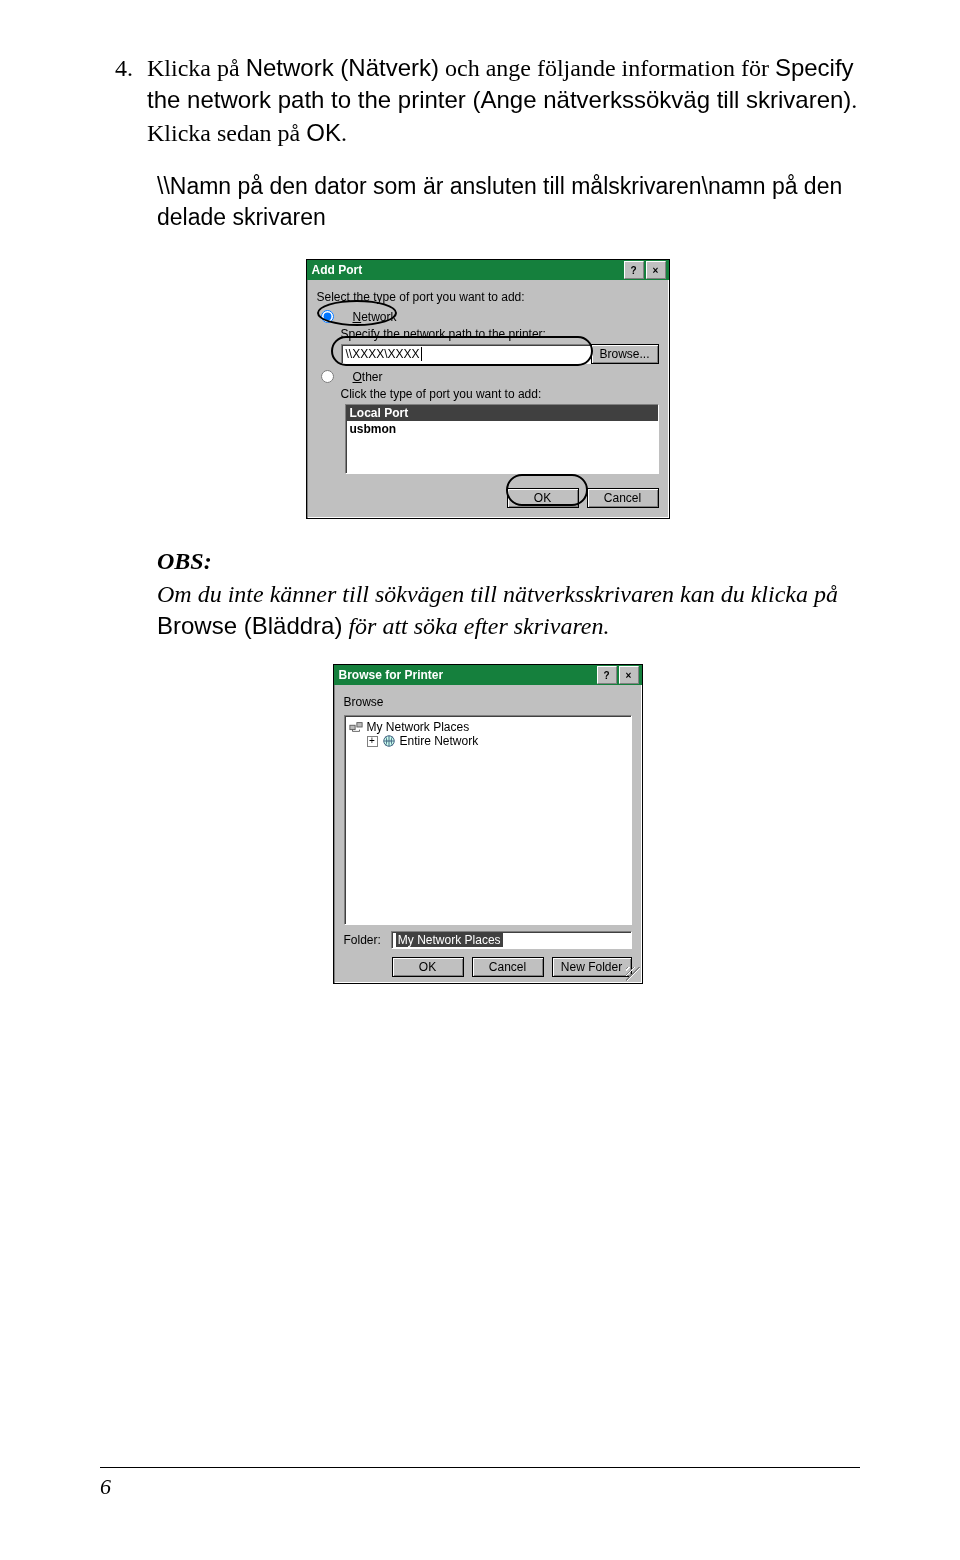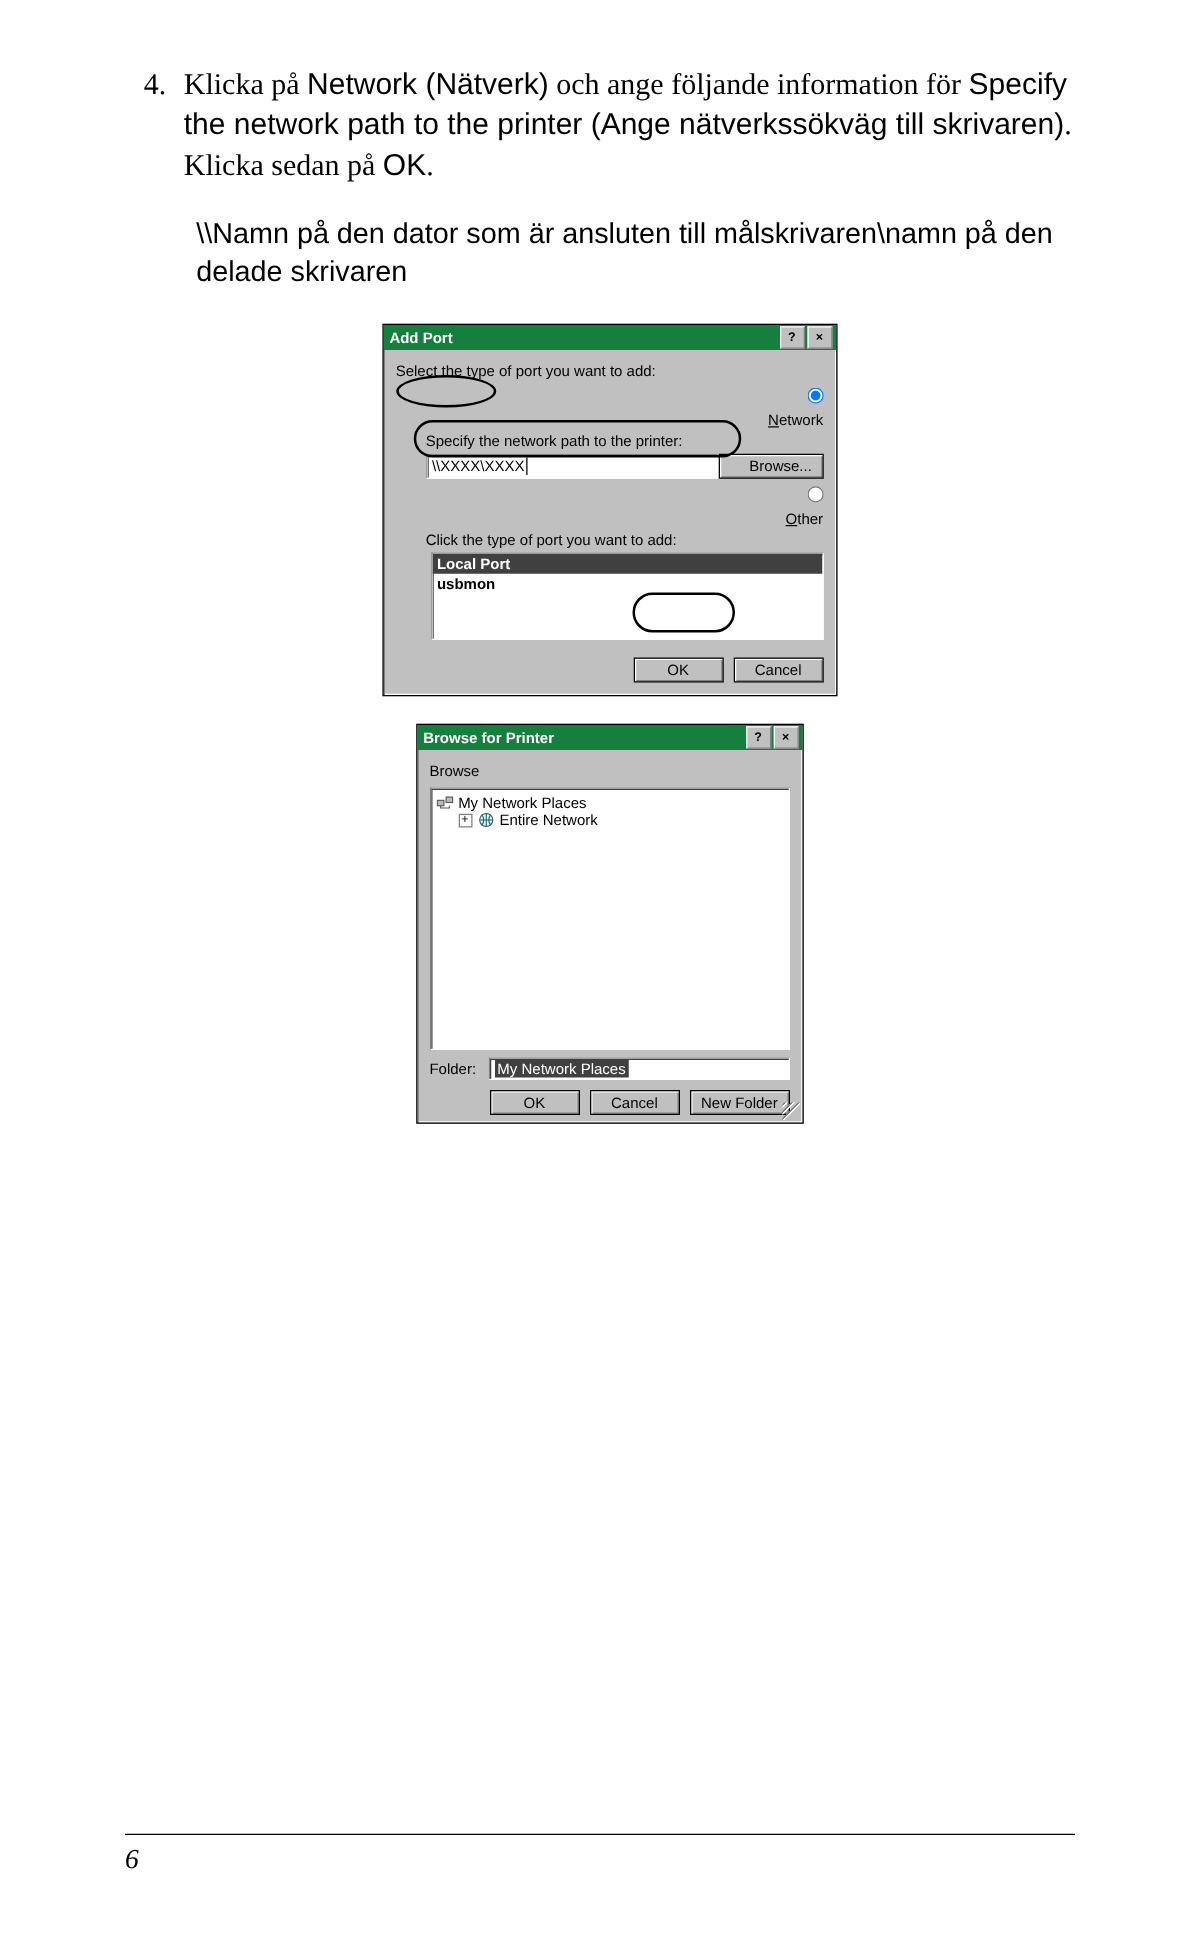--- a/index.html
+++ b/index.html
@@ -94,25 +94,24 @@
   }
   .win-inner {
     padding: 10px 10px 10px 10px;
   }
   .grouptext {
     font-size: 12px;
     margin-bottom: 6px;
   }
   .radio-row {
     display: flex;
-    align-items: flex-end;
-    gap: 6px;
+    align-items: flex-start;
+    gap: 19px;
     margin: 2px 0 3px 4px;
     font-size: 12px;
-    flex-direction: column;
   }
   .radio-row input[type=radio] {
     margin: 0;
   }
   .underline-first::first-letter {
     text-decoration: underline;
   }
   .subtext {
     margin-left: 24px;
     font-size: 12px;
@@ -278,21 +277,21 @@
       <div class="win-inner">
         <div class="grouptext">Select the type of port you want to add:</div>
 
         <div class="radio-row">
           <input type="radio" checked="" style="">
           <span class="underline-first">Network</span>
         </div>
         <div class="subtext">Specify the network path to the printer:</div>
         <div class="input-row">
           <div class="sunken" style="flex:1;"><span>\\XXXX\XXXX</span><span style="border-left:1px solid #000;margin-left:1px;">&nbsp;</span></div>
-          <div class="winbtn" style="width:66px;padding-left:16px;">Browse...</div>
+          <div class="winbtn" style="width:66px;">Browse...</div>
         </div>
 
         <div class="radio-row">
           <input type="radio" style="">
           <span class="underline-first">Other</span>
         </div>
         <div class="subtext">Click the type of port you want to add:</div>
         <div class="sunken listbox" style="margin:3px 0 0 28px;font-weight:bold;">
           <div class="sel">Local Port</div>
           <div class="item">usbmon</div>
@@ -303,20 +302,26 @@
           <div class="winbtn">Cancel</div>
         </div>
       </div>
 
       <div class="circle" style="left:10px; top:40px; width:76px; height:22px;"></div>
       <div class="circle" style="left:24px; top:76px; width:258px; height:26px; border-radius:16px;"></div>
       <div class="circle" style="left:199px; top:214px; width:78px; height:28px; border-radius:16px;"></div>
     </div>
   </div>
 
+  <div class="obs-block">
+    <div class="obs-title">OBS:</div>
+    <div class="obs-text">
+      <span>Om du inte känner till sökvägen till nätverksskrivaren kan du klicka på </span><span class="sans" style="font-style:normal;">Browse (Bläddra)</span><span> för att söka efter skrivaren.</span>
+    </div>
+  </div>
 
   <div class="figwrap" style="margin-top:22px;">
     <div class="win" style="width:308px;">
       <div class="titlebar">
         <span>Browse for Printer</span>
         <div class="right">
           <div class="tb-btn">?</div>
           <div class="tb-btn">×</div>
         </div>
       </div>

